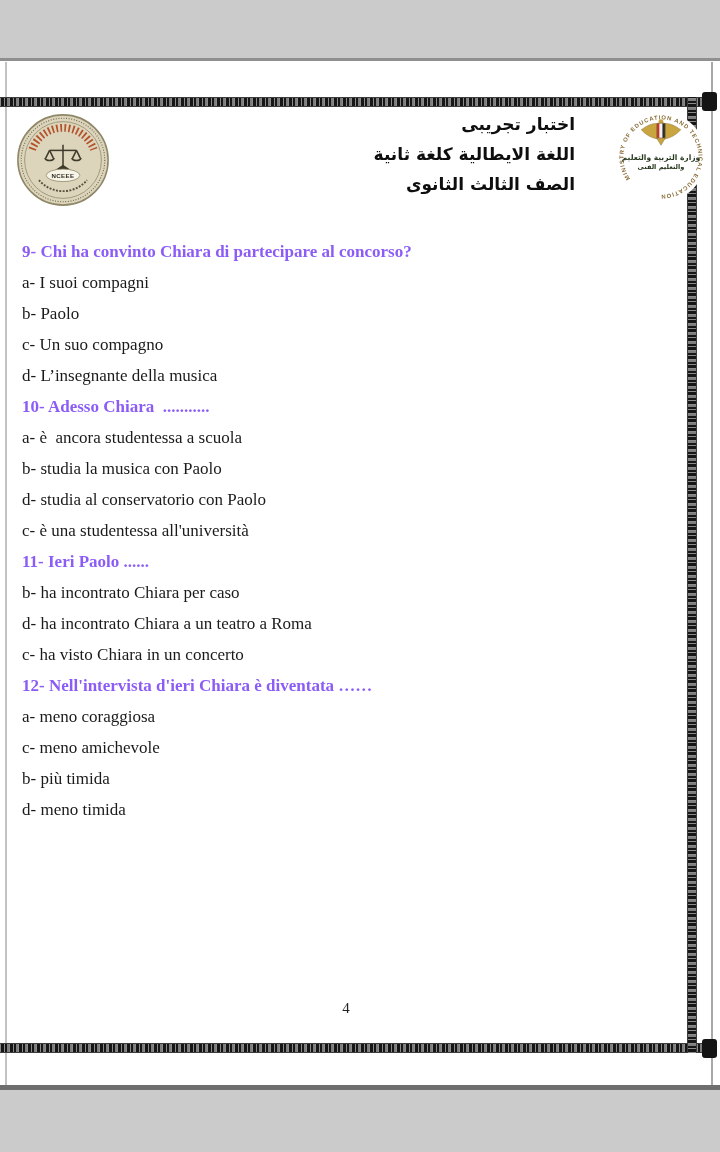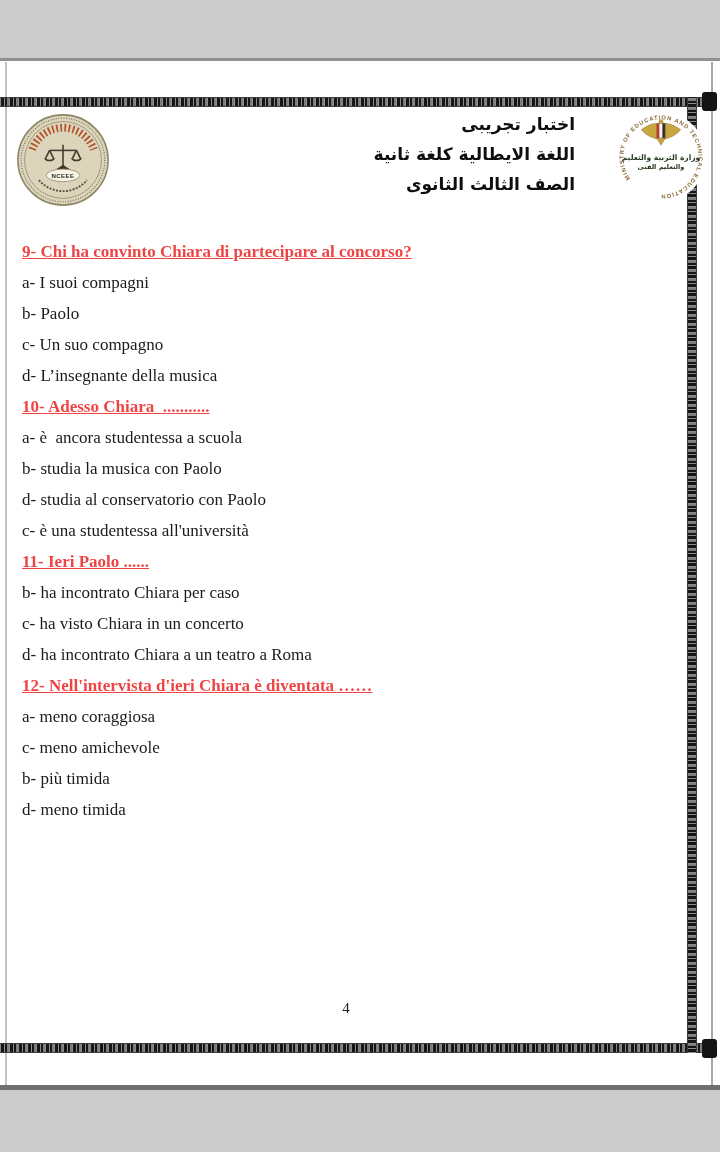--- a/index.html
+++ b/index.html
@@ -51,21 +51,21 @@
     font-family: "DejaVu Sans", sans-serif; font-weight: bold;
     font-size: 17px; color: #0e0e0e;
   }
   .arabic-title .line { height: 30px; line-height: 30px; }
   .logo-left  { position: absolute; left: 15px;  top: 112px; }
   .logo-right { position: absolute; left: 614px; top: 110px; }
 
   
   .questions { position: absolute; left: 22px; top: 236px; width: 655px; font-size: 17px; color: #1a1a1a; }
   .questions p { height: 31px; line-height: 31px; white-space: pre; }
-  .questions p.q { font-weight: bold; color: #ef4444; text-decoration: underline; }
+  .questions p.q { font-weight: bold; color: #8b5cf6; }
 
   .page-number {
     position: absolute; left: 0; top: 1000px; width: 692px;
     text-align: center; font-size: 15px; color: #222;
   }
 </style>
 </head>
 <body>
 
 <div class="top-margin"></div>
@@ -143,22 +143,22 @@
   <section>
     <p class="q">10- Adesso Chiara  ...........</p>
     <p class="opt">a- è  ancora studentessa a scuola</p>
     <p class="opt">b- studia la musica con Paolo</p>
     <p class="opt">d- studia al conservatorio con Paolo</p>
     <p class="opt">c- è una studentessa all'università</p>
   </section>
   <section>
     <p class="q">11- Ieri Paolo ......</p>
     <p class="opt">b- ha incontrato Chiara per caso</p>
+    <p class="opt">d- ha incontrato Chiara a un teatro a Roma</p>
     <p class="opt">c- ha visto Chiara in un concerto</p>
-    <p class="opt">d- ha incontrato Chiara a un teatro a Roma</p>
   </section>
   <section>
     <p class="q">12- Nell'intervista d'ieri Chiara è diventata ……</p>
     <p class="opt">a- meno coraggiosa</p>
     <p class="opt">c- meno amichevole</p>
     <p class="opt">b- più timida</p>
     <p class="opt">d- meno timida</p>
   </section>
 </main>
 

